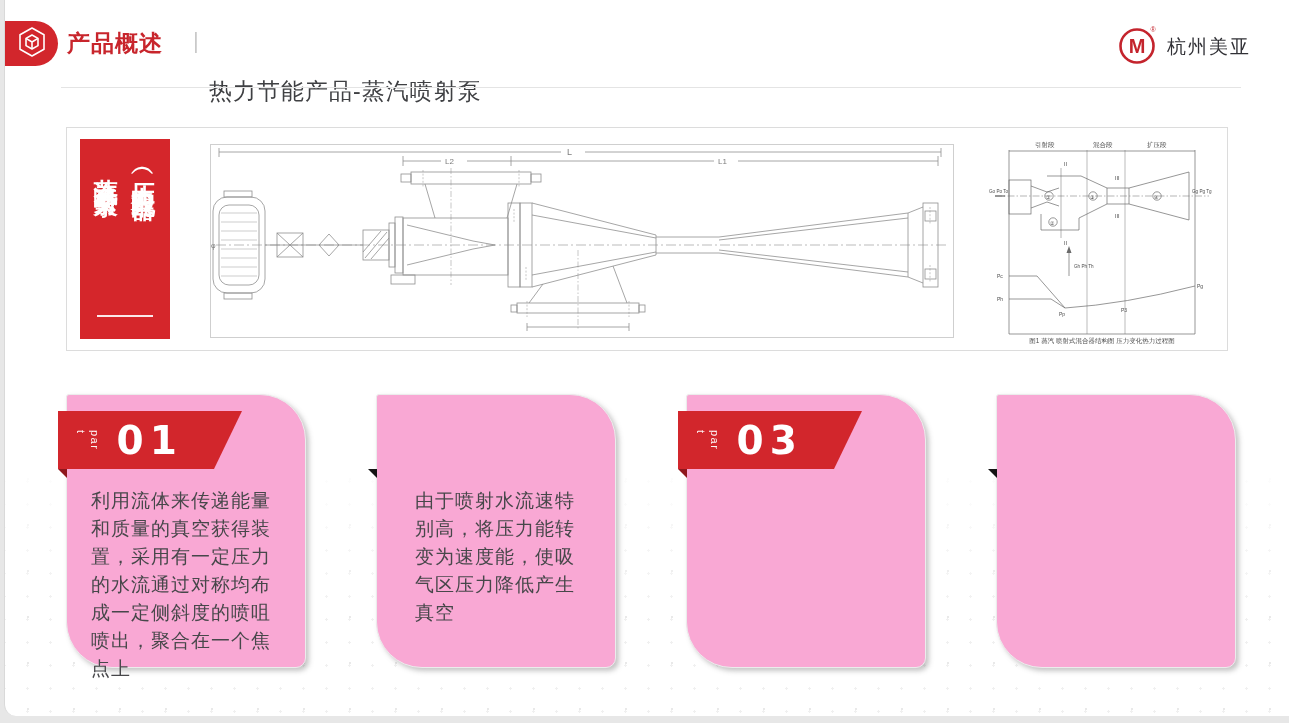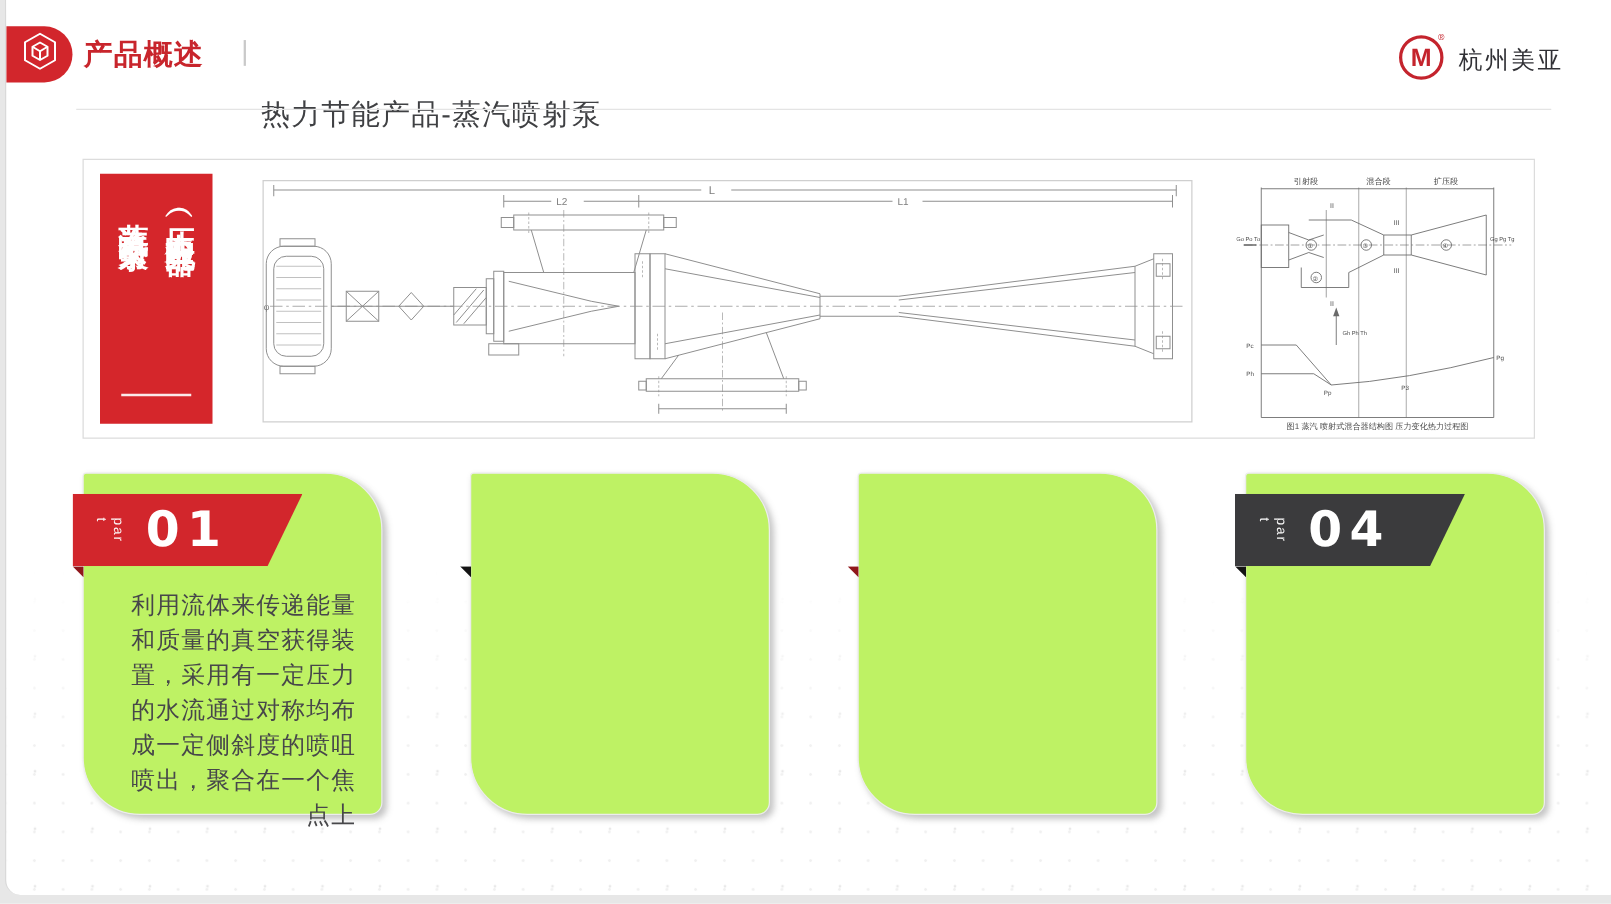--- a/index.html
+++ b/index.html
@@ -69,21 +69,21 @@
     width:56px;height:2px;background:rgba(255,255,255,.9);
   }
   .drawing-frame{
     position:absolute;left:143px;top:16px;width:742px;height:192px;
     border:1px solid #cfcfcf;background:#fff;
   }
   .schematic{position:absolute;left:922px;top:10px;width:226px;height:208px;}
   
   .cards{position:absolute;left:61px;top:378px;width:1172px;height:272px;}
   .card{
-    position:absolute;top:0;width:238px;height:272px;background:#bef264;
+    position:absolute;top:16px;width:238px;height:272px;background:#f9a8d4;
     border:1px solid #ececec;
     border-radius:3px 46px 10px 46px;
     box-shadow:3px 3px 5px rgba(90,90,90,.35);
   }
   .card:nth-child(1){left:0;}
   .card:nth-child(2){left:310px;}
   .card:nth-child(3){left:620px;}
   .card:nth-child(4){left:930px;}
   .ribbon{
     position:absolute;left:-9px;top:16px;height:58px;width:184px;
@@ -105,21 +105,21 @@
   }
   .ribbon-vert span{display:block;}
   .ribbon-number{
     margin-left:16px;font-size:39px;font-weight:800;letter-spacing:6px;
     font-family:"DejaVu Sans","Liberation Sans",sans-serif;
   }
   .card-text{
     position:absolute;left:0;top:92px;width:100%;box-sizing:border-box;
     padding:0 20px 0 24px;
     font-size:19px;line-height:28px;letter-spacing:1px;color:#47474a;
-    text-align:right;
+    text-align:left;
   }
   .card:nth-child(2) .card-text{padding:0 30px 0 38px;}
   .card:nth-child(3) .card-text{padding:0 18px 0 30px;}
   .card:nth-child(4) .card-text{padding:0 16px 0 28px;}
   
   svg text{font-family:"Liberation Sans","DejaVu Sans",sans-serif;}
 </style>
 </head>
 <body>
 
@@ -355,31 +355,32 @@
           <span>t</span>
         </div>
         <div class="ribbon-number">01</div>
       </div>
       <div class="ribbon-fold red"></div>
       <div class="card-text">利用流体来传递能量和质量的真空获得装置，采用有一定压力的水流通过对称均布成一定侧斜度的喷咀喷出，聚合在一个焦点上</div>
     </div>
 
     <div class="card">
       <div class="ribbon-fold dark"></div>
+      <div class="card-text">由于喷射水流速特别高，将压力能转变为速度能，使吸气区压力降低产生真空</div>
     </div>
 
     <div class="card">
-      <div class="ribbon-fold red"></div>
-    </div>
-
-    <div class="card">
-      <div class="ribbon dark">
+      <div class="ribbon red">
         <div class="ribbon-vert">
           <span>par</span>
           <span>t</span>
         </div>
-        <div class="ribbon-number">04</div>
+        <div class="ribbon-number">03</div>
       </div>
+      <div class="ribbon-fold red"></div>
+    </div>
+
+    <div class="card">
       <div class="ribbon-fold dark"></div>
     </div>
 
   </div>
 </div>
 
 </body></html>

